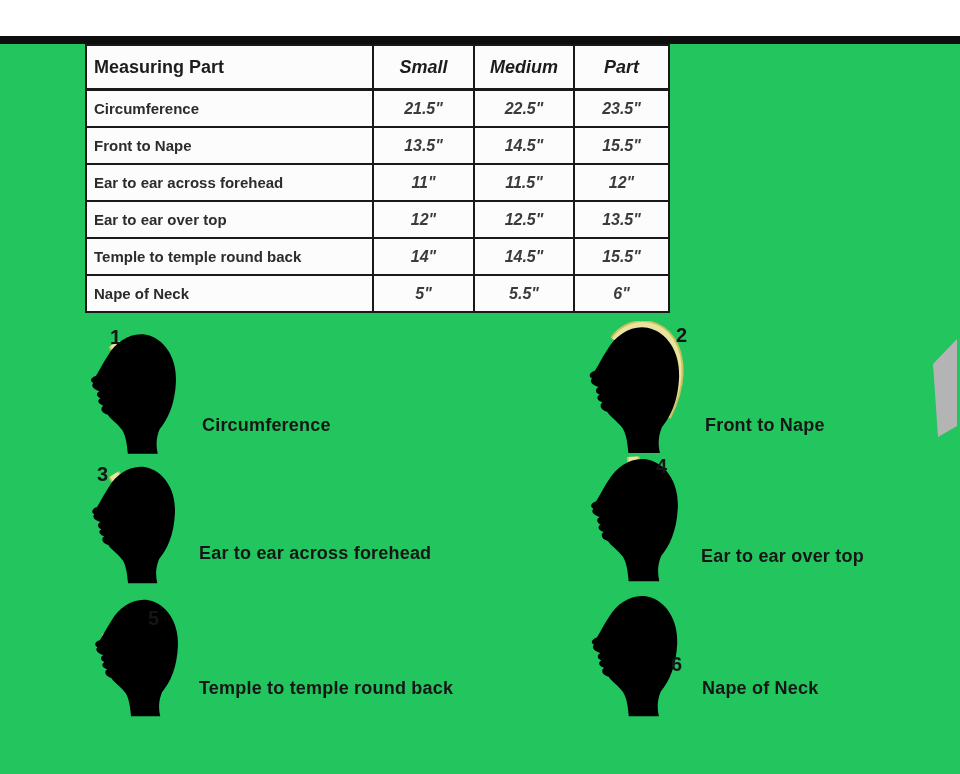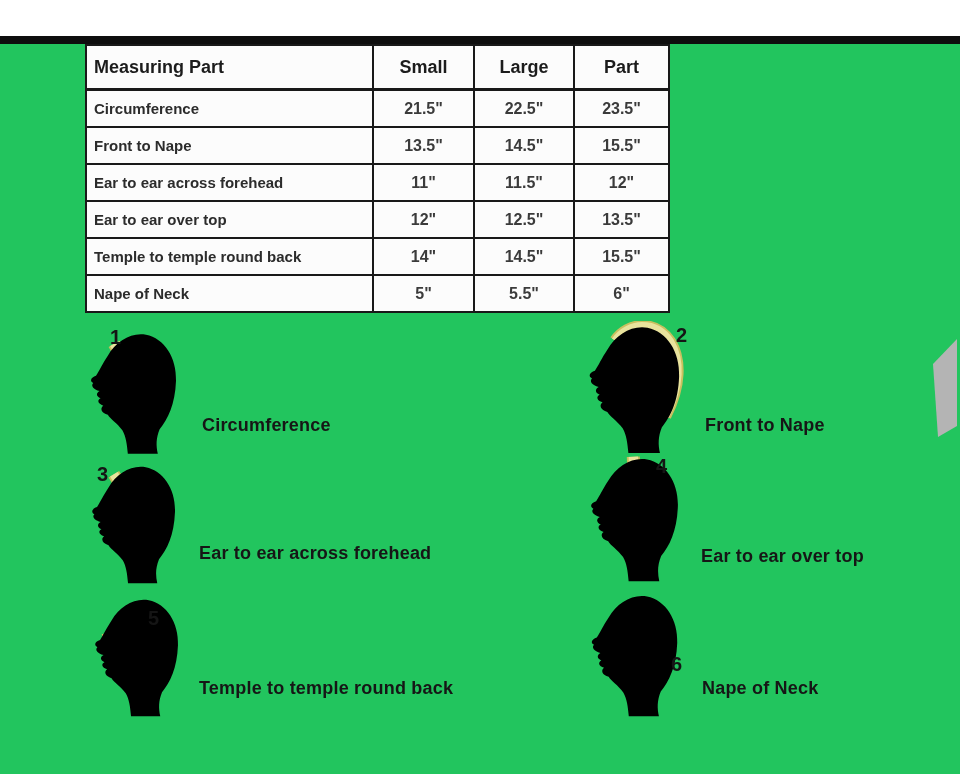--- a/index.html
+++ b/index.html
@@ -17,21 +17,21 @@
   }
   .size-table th,.size-table td{
     border:2px solid #191919;overflow:hidden;white-space:nowrap;
   }
   .size-table thead th{
     height:40px;font-size:18px;font-weight:700;color:#1c1c1c;
     border-bottom:3px solid #191919;
   }
   .size-table tbody td{height:33px;font-size:16px;font-weight:700;color:#3b3b3b;}
   .col-part{text-align:left;padding-left:7px;}
-  .col-val{text-align:center;}
+  .col-val{text-align:center;font-style:italic;}
   .size-table tbody .col-part{font-size:15px;color:#2c2c2c;}
 
   
   .head{position:absolute;}
   .head .bandD{fill:none;stroke:#c9c05f;stroke-width:14;stroke-linecap:butt;}
   .head .bandL{fill:none;stroke:#e9e39d;stroke-width:10;stroke-linecap:butt;}
   .head .bandDs{fill:none;stroke:#c9c05f;stroke-width:11;stroke-linecap:butt;}
   .head .bandLs{fill:none;stroke:#e9e39d;stroke-width:7;stroke-linecap:butt;}
 
   .dg-num{
@@ -71,21 +71,21 @@
     <colgroup>
       <col style="width:287px">
         <col style="width:101px">
         <col style="width:100px">
         <col style="width:95px">
     </colgroup>
     <thead>
       <tr>
         <th class="col-part">Measuring Part</th>
         <th class="col-val">Small</th>
-        <th class="col-val">Large</th>
+        <th class="col-val">Medium</th>
         <th class="col-val">Part</th>
       </tr>
     </thead>
     <tbody>
       <tr>
         <td class="col-part">Circumference</td>
         <td class="col-val">21.5"</td>
         <td class="col-val">22.5"</td>
         <td class="col-val">23.5"</td>
       </tr>

